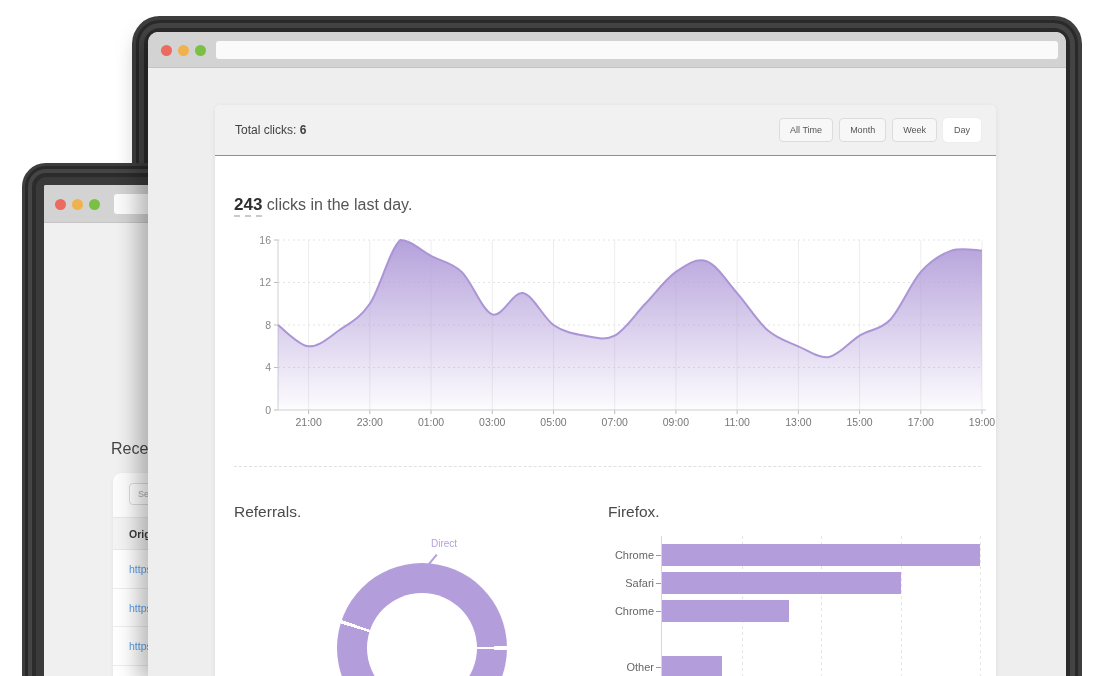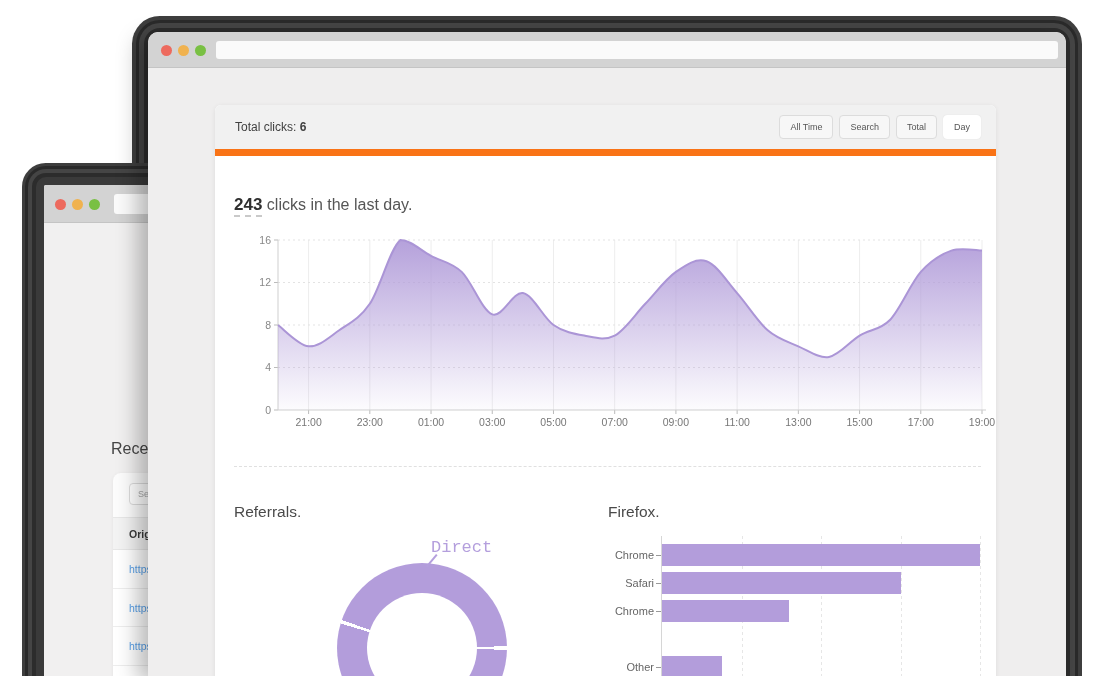--- a/index.html
+++ b/index.html
@@ -46,21 +46,21 @@
   .bw-search::placeholder{ color:#a9a9a9; }
   .bw-thead{ margin-top:12px; height:33px; line-height:33px; background:#f3f3f3;
     border-top:1px solid #e7e7e7; border-bottom:1px solid #e7e7e7;
     font-size:10.5px; font-weight:bold; color:#3a3a3a; padding-left:16px; }
   .bw-row{ height:38.5px; line-height:38.5px; border-bottom:1px solid #ededed;
     font-size:10.5px; color:#58a0e8; padding-left:16px; background:#fff; }
 
   
   .card{ position:absolute; left:67px; top:73px; width:781px; height:720px;
     background:#ffffff; border-radius:6px; box-shadow:0 1px 5px rgba(0,0,0,0.08); }
-  .card-header{ height:51px; background:#f1f1f1; border-bottom:7px solid #f97316;
+  .card-header{ height:51px; background:#f1f1f1; border-bottom:1px solid #f97316;
     border-radius:6px 6px 0 0; display:flex; align-items:center;
     justify-content:space-between; padding:0 15px 0 20px; }
   .total{ font-size:12px; color:#414141; }
   .total b{ font-weight:bold; }
   .filters{ display:flex; gap:6px; }
   .fbtn{ font-size:9px; color:#555; background:#f7f7f7; border:1px solid #dcdcdc;
     border-radius:4px; padding:6px 10px; cursor:pointer; font-family:"Liberation Sans", sans-serif; }
   .fbtn.active{ background:#ffffff; border-color:#ffffff; box-shadow:0 0 2px rgba(0,0,0,0.05); }
 
   .headline{ position:absolute; left:19px; top:90px; font-size:16px; color:#555; }
@@ -71,21 +71,21 @@
   .divider{ position:absolute; left:19px; right:15px; top:361px; border-top:1px dashed #e0e0e0; }
 
   .section-title{ position:absolute; top:398px; font-size:15.5px; color:#4a4a4a; }
   #referrals-title{ left:19px; }
   #browsers-title{ left:393px; }
 
   
   .donut{ position:absolute; left:122px; top:458px; width:170px; height:170px; border-radius:50%; }
   .donut-hole{ position:absolute; left:30px; top:30px; width:110px; height:110px;
     border-radius:50%; background:#ffffff; }
-  .donut-label{ position:absolute; left:216px; top:433px; font-size:17px; color:#b49fdd;font-family:Liberation Mono, monospace; }
+  .donut-label{ position:absolute; left:216px; top:433px; font-size:10px; color:#b49fdd; }
   .donut-leader{ position:absolute; left:222px; top:449px; width:16px; height:1.5px;
     background:#b49fdd; transform:rotate(130deg); transform-origin:left center; }
 
   
   .bars{ position:absolute; left:393px; top:425px; width:388px; height:255px; }
   .bars-axis{ position:absolute; left:53px; top:6px; bottom:0; width:1px; background:#d6d6d6; }
   .bars-gridline{ position:absolute; top:6px; bottom:0; width:1px;
     background:repeating-linear-gradient(to bottom,#e6e6e6 0 3px, transparent 3px 6px); }
   .bar-row{ position:absolute; left:0; height:22px; width:100%; }
   .bar-label{ position:absolute; left:0; width:46px; text-align:right; font-size:11px;
@@ -128,22 +128,22 @@
       <div class="light" style="background: rgb(121, 192, 67);"></div>
     </div>
     <div class="urlbar"></div>
   </div>
 
   <div class="card">
     <div class="card-header">
       <div class="total"><span>Total clicks: </span><b>6</b></div>
       <div class="filters" id="filter-group">
           <button class="fbtn">All Time</button>
-          <button class="fbtn">Search</button>
-          <button class="fbtn">Total</button>
+          <button class="fbtn">Month</button>
+          <button class="fbtn">Week</button>
           <button class="fbtn active">Day</button>
         </div>
     </div>
 
     <div class="headline"><b>243</b><span> clicks in the last day.</span></div>
 
     <svg id="area-chart" width="781" height="208">
         <defs>
           <linearGradient id="agrad" x1="0" y1="0" x2="0" y2="1">
             <stop offset="0%" stop-color="rgba(177,156,217,0.95)"></stop>

